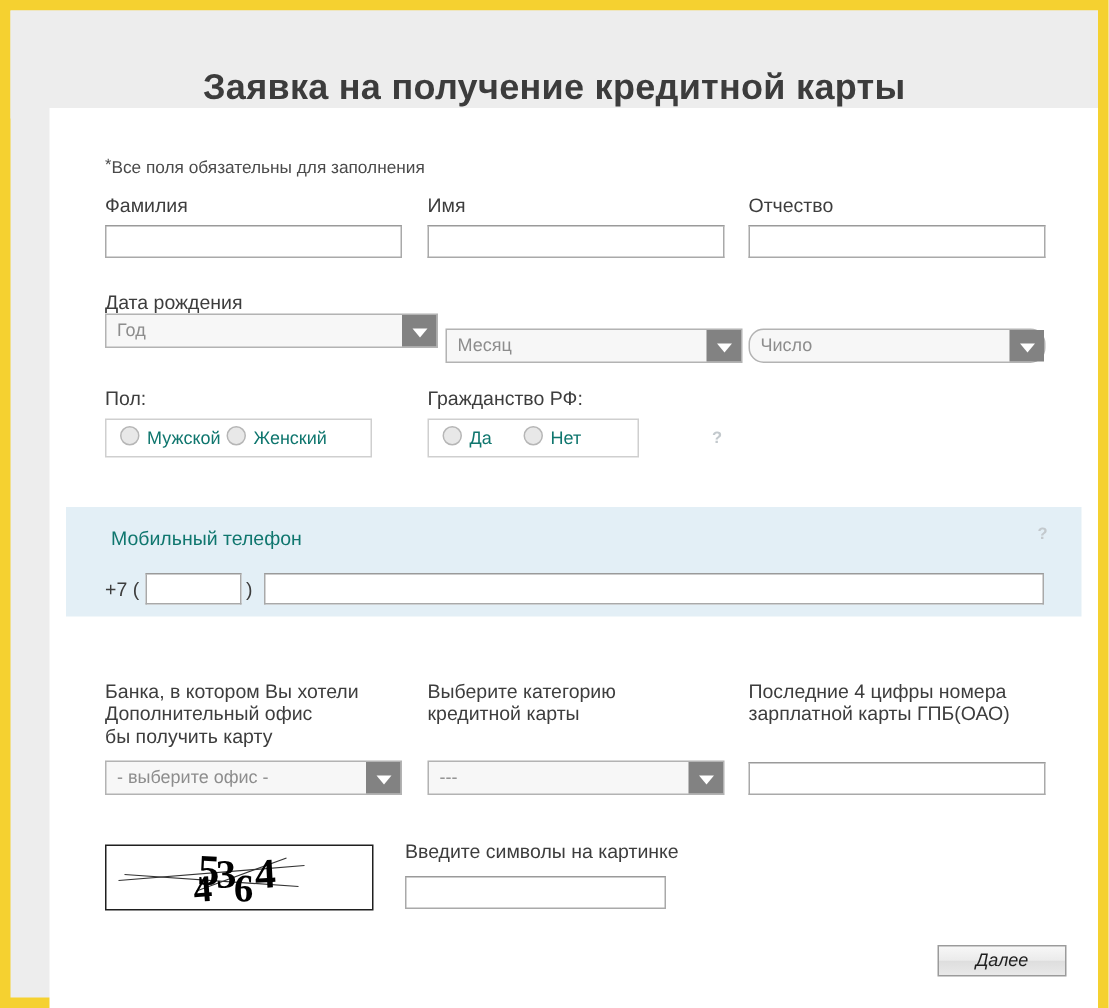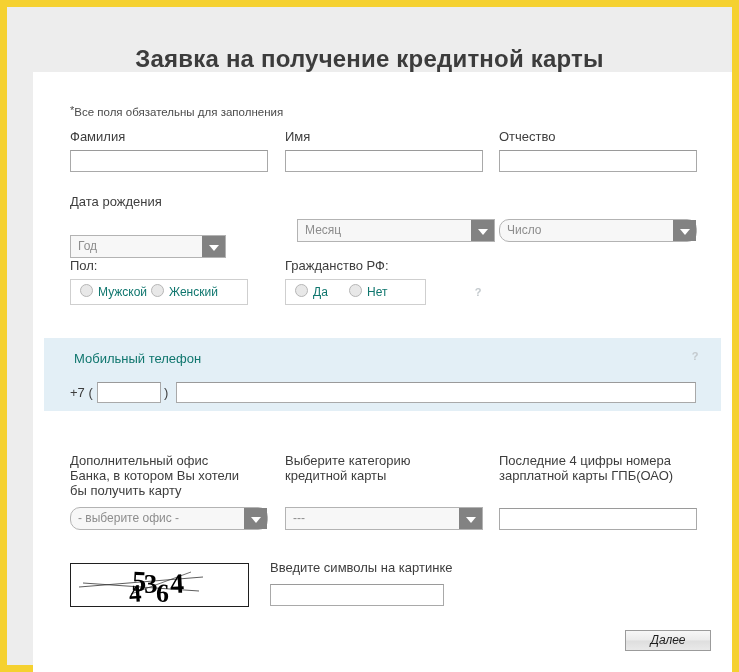--- a/index.html
+++ b/index.html
@@ -271,21 +271,21 @@
     <input class="text-input" style="position: absolute; left: 37px; top: 78px; width: 198px;" placeholder="">
 
     <div style="position:absolute; left:252px; top:57px;" class="field-label">Имя</div>
     <input class="text-input" style="position: absolute; left: 252px; top: 78px; width: 198px;" placeholder="">
 
     <div style="position:absolute; left:466px; top:57px;" class="field-label">Отчество</div>
     <input class="text-input" style="position: absolute; left: 466px; top: 78px; width: 198px;" placeholder="">
 
     <div style="position:absolute; left:37px; top:122px;" class="field-label">Дата рождения</div>
 
-    <div class="select" style="position:absolute; left:37px; top:163px; width:156px;">
+    <div class="select" style="position:absolute; left:37px; top:137px; width:222px;">
       <span class="sel-text">Год</span>
       <span class="sel-btn"></span>
     </div>
 
     <div class="select" style="position:absolute; left:264px; top:147px; width:198px;padding-left:28px;">
       <span class="sel-text">Месяц</span>
       <span class="sel-btn"></span>
     </div>
 
     <div class="select" style="position:absolute; left:466px; top:147px; width:198px;border-radius:10px;">
@@ -318,25 +318,25 @@
       <div class="phone-label">Мобильный телефон</div>
       <span class="help-icon" style="left:644px; top:11px;">?</span>
 
       <span class="phone-prefix">+7 (</span>
       <input class="text-input" style="position: absolute; left: 53px; top: 44px; width: 64px; height: 21px;" placeholder="">
       <span class="phone-paren-close">)</span>
       <input class="text-input" style="position: absolute; left: 132px; top: 44px; width: 520px; height: 21px;" placeholder="">
     </div>
 
     <div style="position:absolute; left:37px; top:381px; width:200px;" class="field-label">
+      <div>Банка, в котором Вы хотели</div>
       <div>Дополнительный офис</div>
-      <div>Банка, в котором Вы хотели</div>
       <div>бы получить карту</div>
     </div>
-    <div class="select" style="position:absolute; left:37px; top:435px; width:198px;border-radius:10px;">
+    <div class="select" style="position:absolute; left:37px; top:435px; width:198px;">
       <span class="sel-text">- выберите офис -</span>
       <span class="sel-btn"></span>
     </div>
 
     <div style="position:absolute; left:252px; top:381px; width:200px;" class="field-label">
       <div>Выберите категорию</div>
       <div>кредитной карты</div>
     </div>
     <div class="select" style="position:absolute; left:252px; top:435px; width:198px;">
       <span class="sel-text">---</span>

